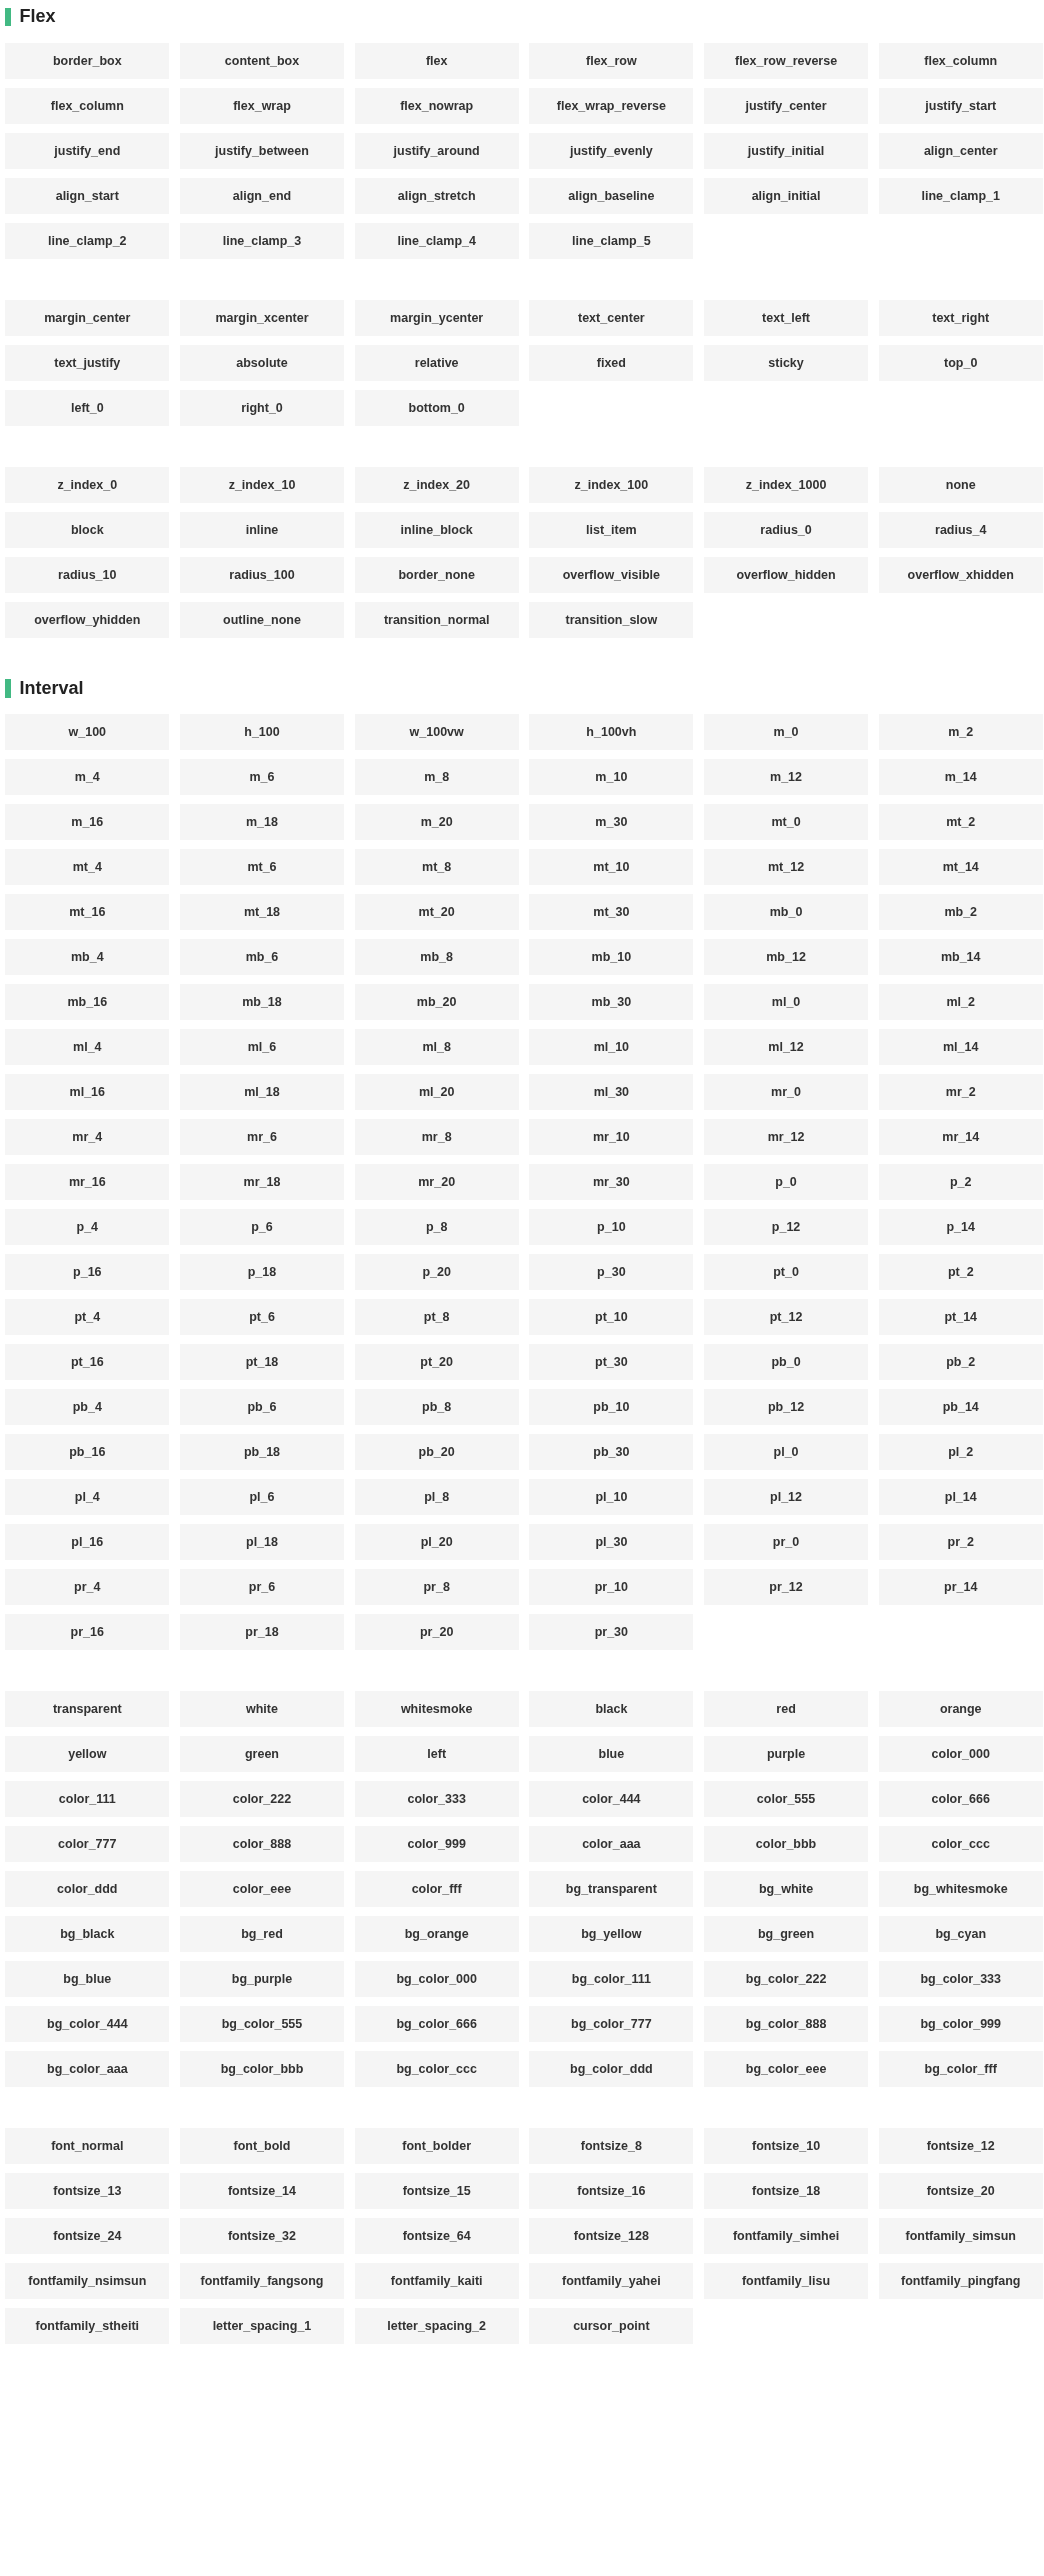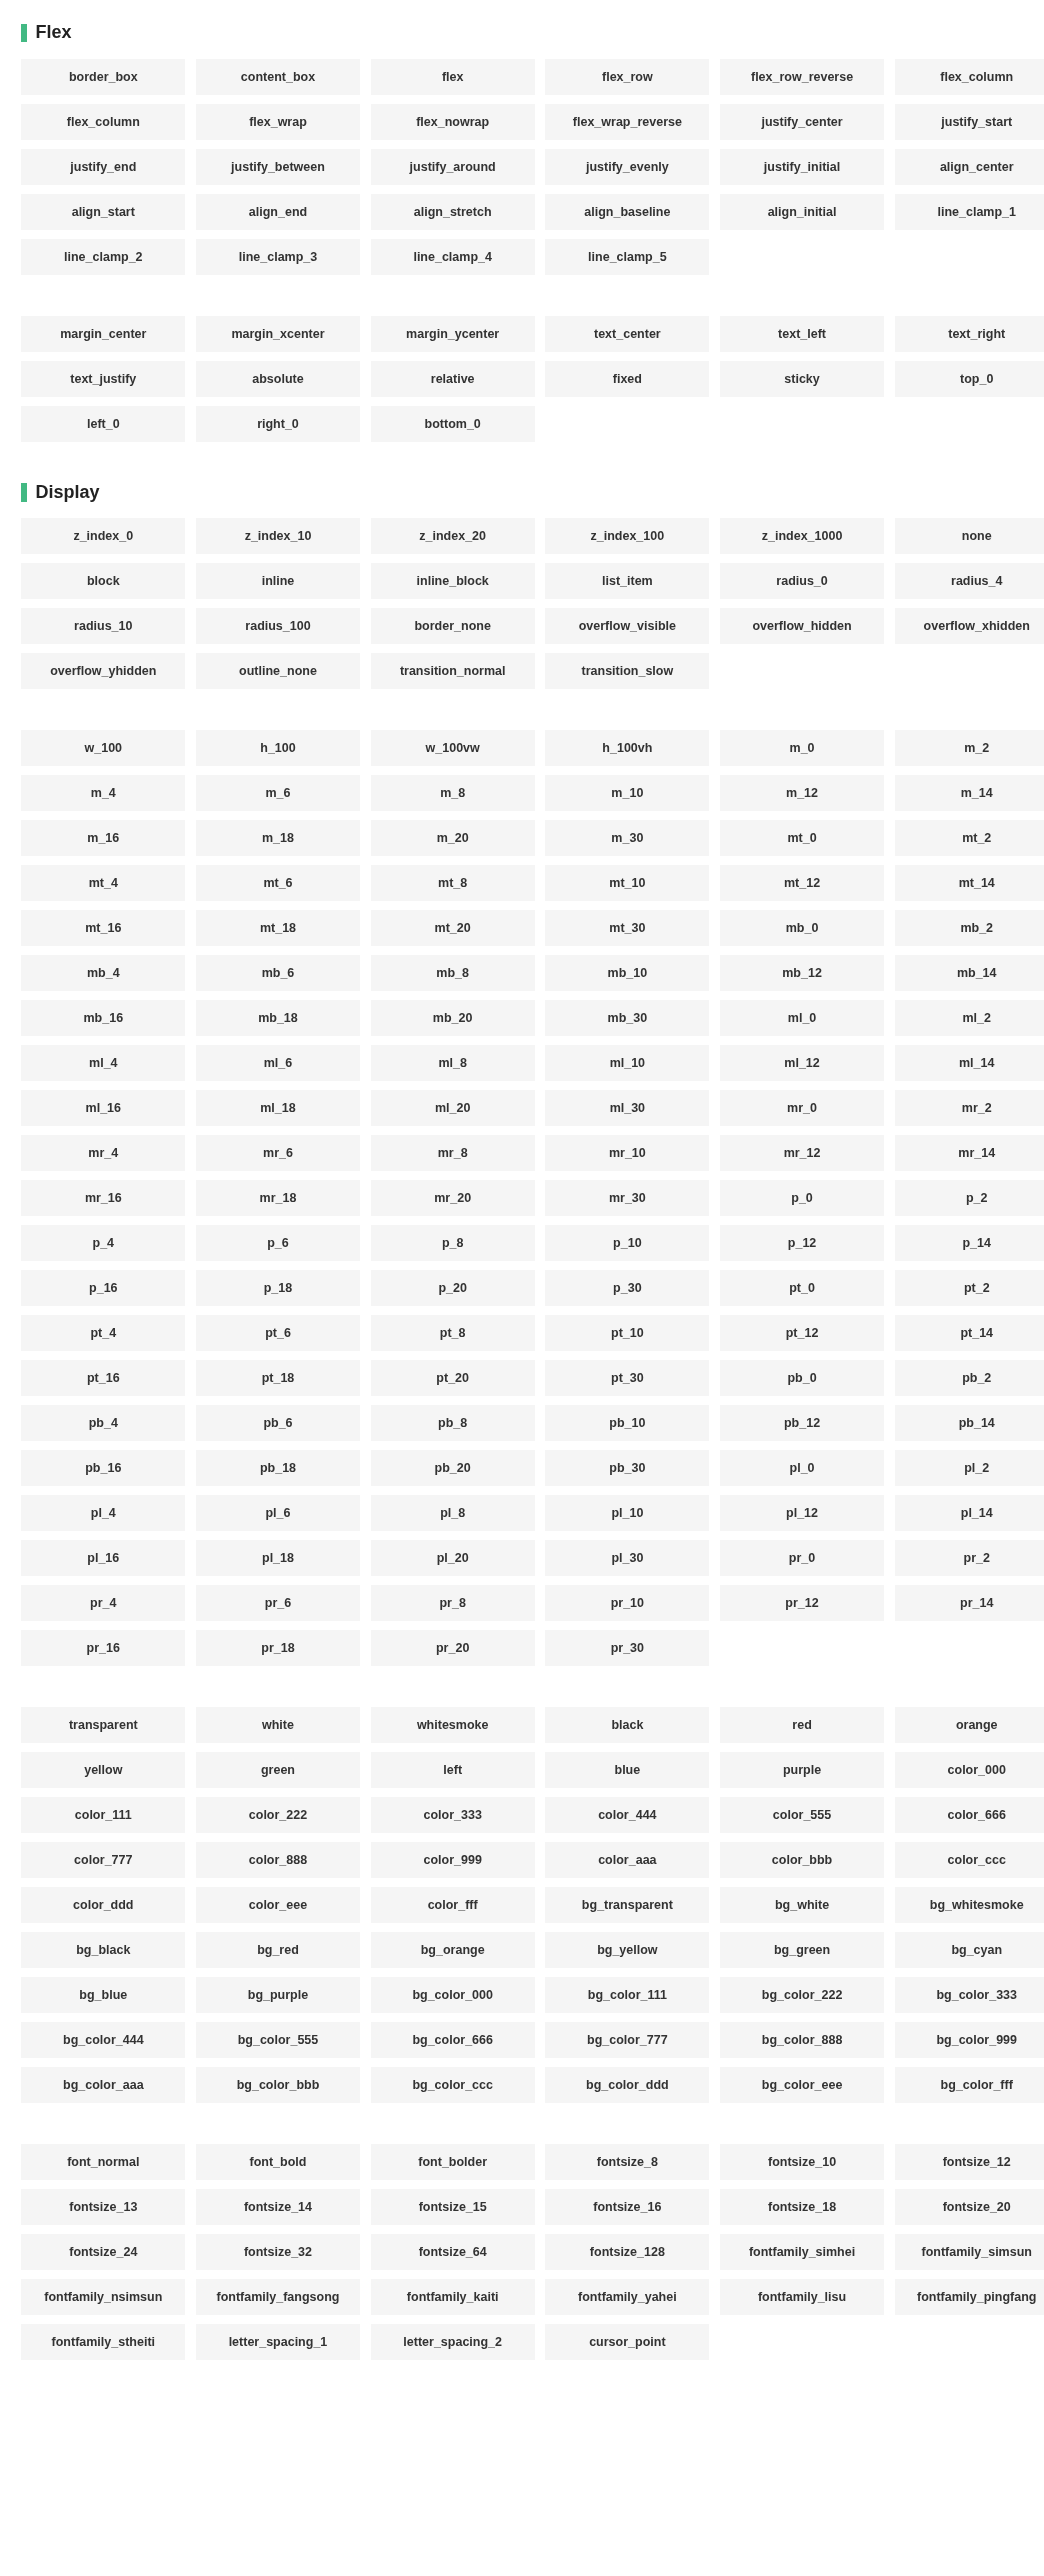--- a/index.html
+++ b/index.html
@@ -6,21 +6,21 @@
     margin: 0;
     padding: 0;
     background: #ffffff;
     font-family: "Liberation Sans", sans-serif;
   }
   main {
     width: 1044px;
     box-sizing: border-box;
     padding: 7.1px 1.8px 12.5px 5.3px;
   }
-  .section { margin: 16px; }
+  .section { margin: 0; }
   .section + .section { margin-top: 41px; }
   .section-title {
     display: flex;
     align-items: center;
     margin: 0 0 16px 0;
     font-size: 18px;
     line-height: 19.6px;
     font-weight: 700;
     color: #222222;
   }
@@ -110,24 +110,20 @@
         <button class="tag">relative</button>
         <button class="tag">fixed</button>
         <button class="tag">sticky</button>
         <button class="tag">top_0</button>
         <button class="tag">left_0</button>
         <button class="tag">right_0</button>
         <button class="tag">bottom_0</button>
       </div>
     </section>
     <section class="section">
-      <h2 class="section-title">
-        <span class="accent-bar"></span>
-        <span>Display</span>
-      </h2>
       <div class="grid">
         <button class="tag">z_index_0</button>
         <button class="tag">z_index_10</button>
         <button class="tag">z_index_20</button>
         <button class="tag">z_index_100</button>
         <button class="tag">z_index_1000</button>
         <button class="tag">none</button>
         <button class="tag">block</button>
         <button class="tag">inline</button>
         <button class="tag">inline_block</button>
@@ -140,20 +136,24 @@
         <button class="tag">overflow_visible</button>
         <button class="tag">overflow_hidden</button>
         <button class="tag">overflow_xhidden</button>
         <button class="tag">overflow_yhidden</button>
         <button class="tag">outline_none</button>
         <button class="tag">transition_normal</button>
         <button class="tag">transition_slow</button>
       </div>
     </section>
     <section class="section">
+      <h2 class="section-title">
+        <span class="accent-bar"></span>
+        <span>Interval</span>
+      </h2>
       <div class="grid">
         <button class="tag">w_100</button>
         <button class="tag">h_100</button>
         <button class="tag">w_100vw</button>
         <button class="tag">h_100vh</button>
         <button class="tag">m_0</button>
         <button class="tag">m_2</button>
         <button class="tag">m_4</button>
         <button class="tag">m_6</button>
         <button class="tag">m_8</button>

